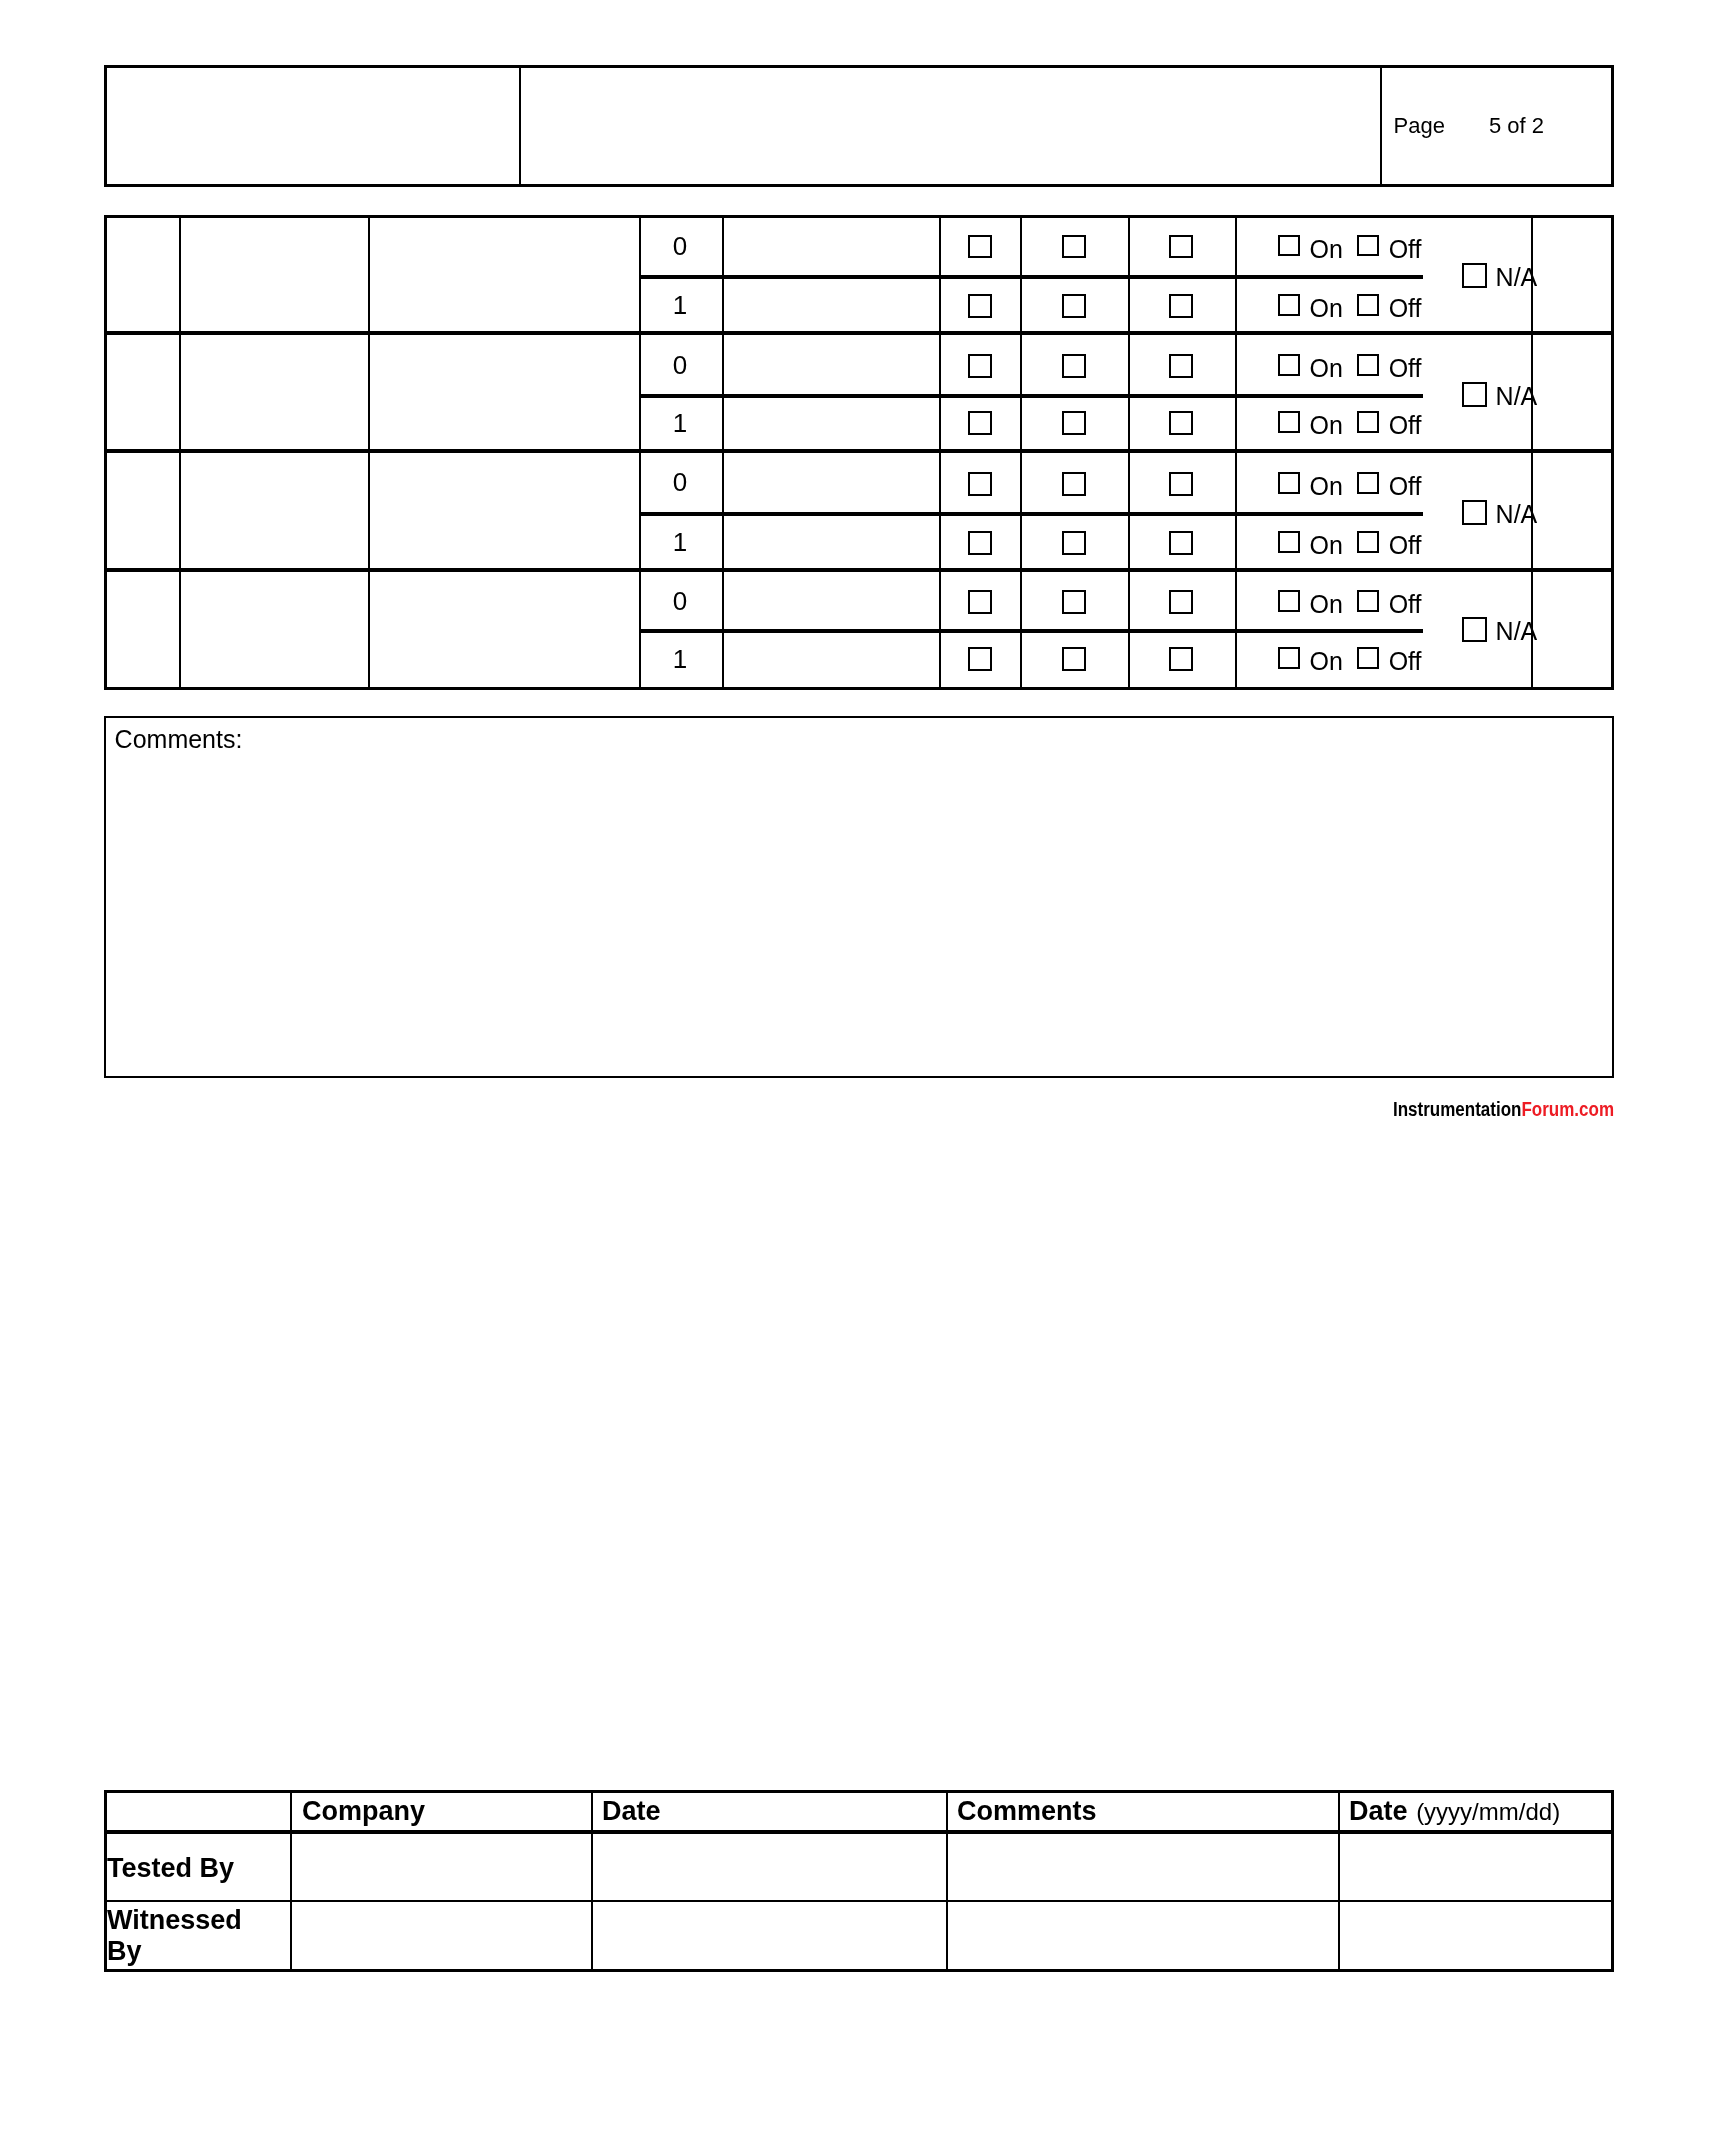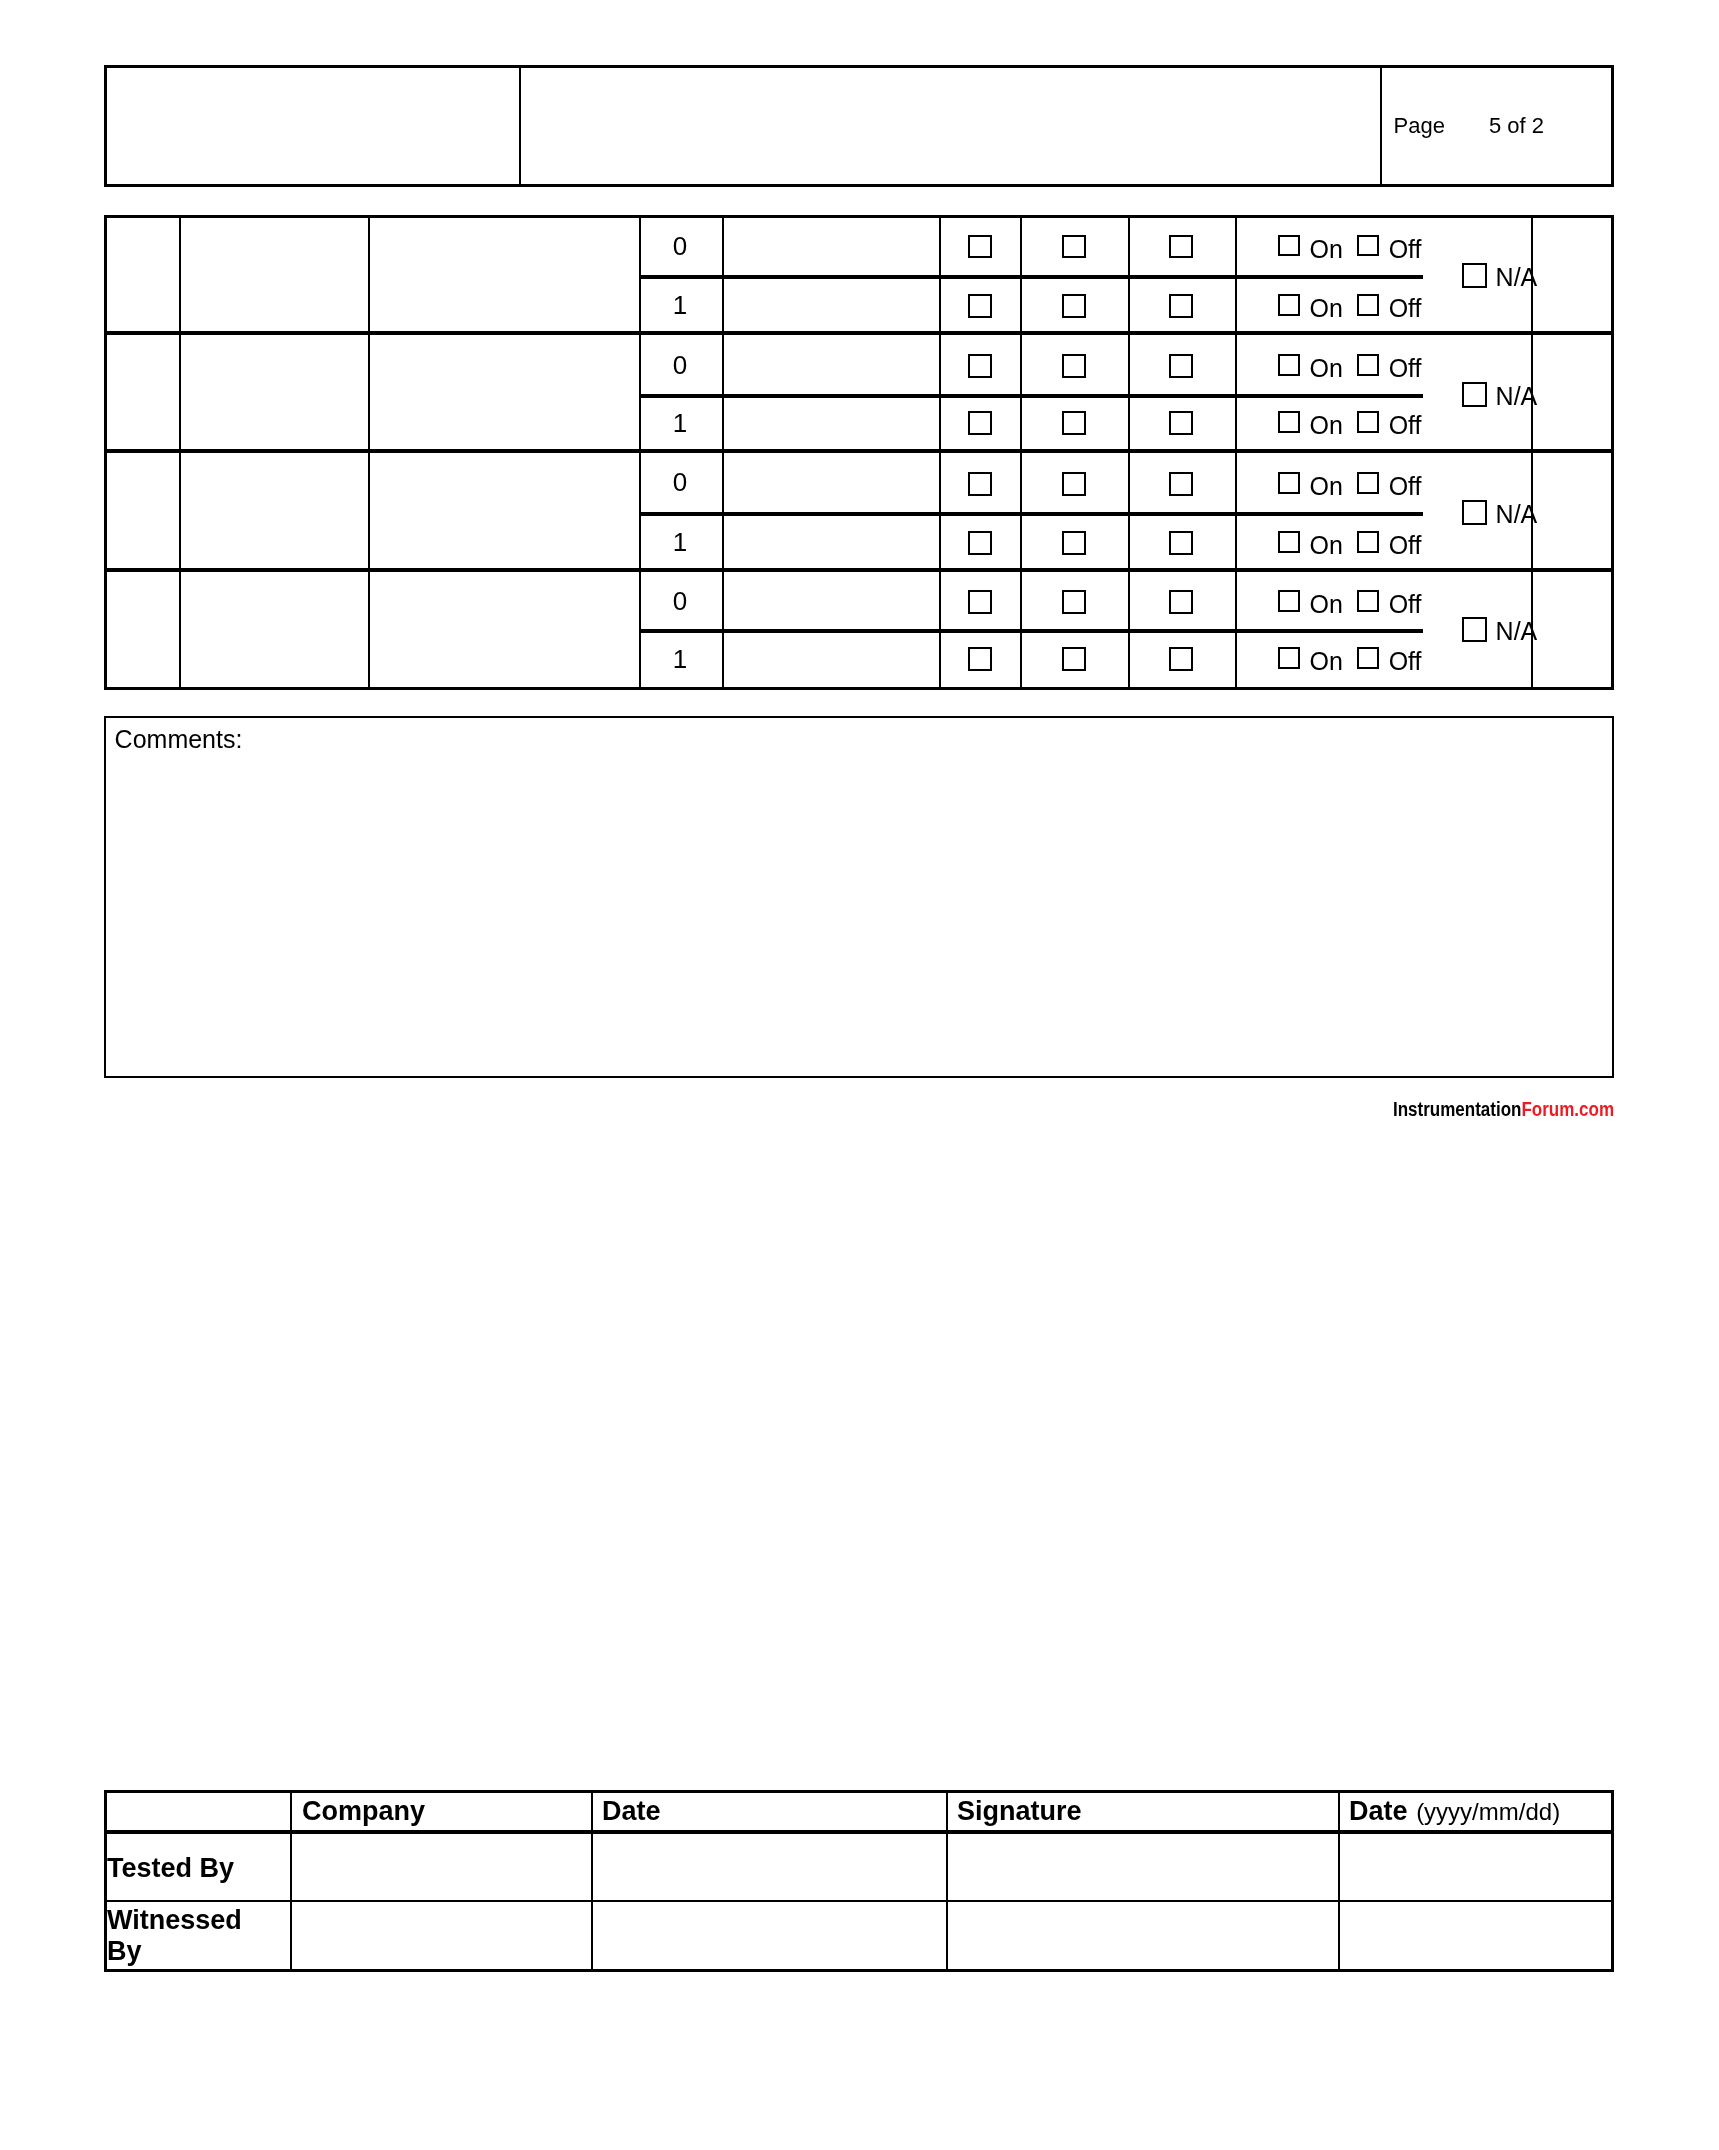--- a/index.html
+++ b/index.html
@@ -204,21 +204,21 @@
   <div class="hline" style="top:107px;height:2.1px;"></div>
 
   <div class="blank-cell" style="left:0;top:0;width:182px;height:37px;"></div>
   <div class="sig-header" style="left:195px;top:0;height:37px;">
     <span>Company</span>
   </div>
   <div class="sig-header" style="left:495px;top:0;height:37px;">
     <span>Date</span>
   </div>
   <div class="sig-header" style="left:850px;top:0;height:37px;">
-    <span>Signature</span>
+    <span>Comments</span>
   </div>
   <div class="sig-header" style="left:1242px;top:0;height:37px;">
     <span>Date</span>
     <span class="sig-date-format">(yyyy/mm/dd)</span>
   </div>
 
   <div class="sig-rowlabel" style="left:0;top:42px;width:172px;height:66px;">Tested By</div>
   <div class="blank-cell" style="left:186px;top:42px;width:296px;height:66px;"></div>
   <div class="blank-cell" style="left:486px;top:42px;width:351px;height:66px;"></div>
   <div class="blank-cell" style="left:841px;top:42px;width:388px;height:66px;"></div>

